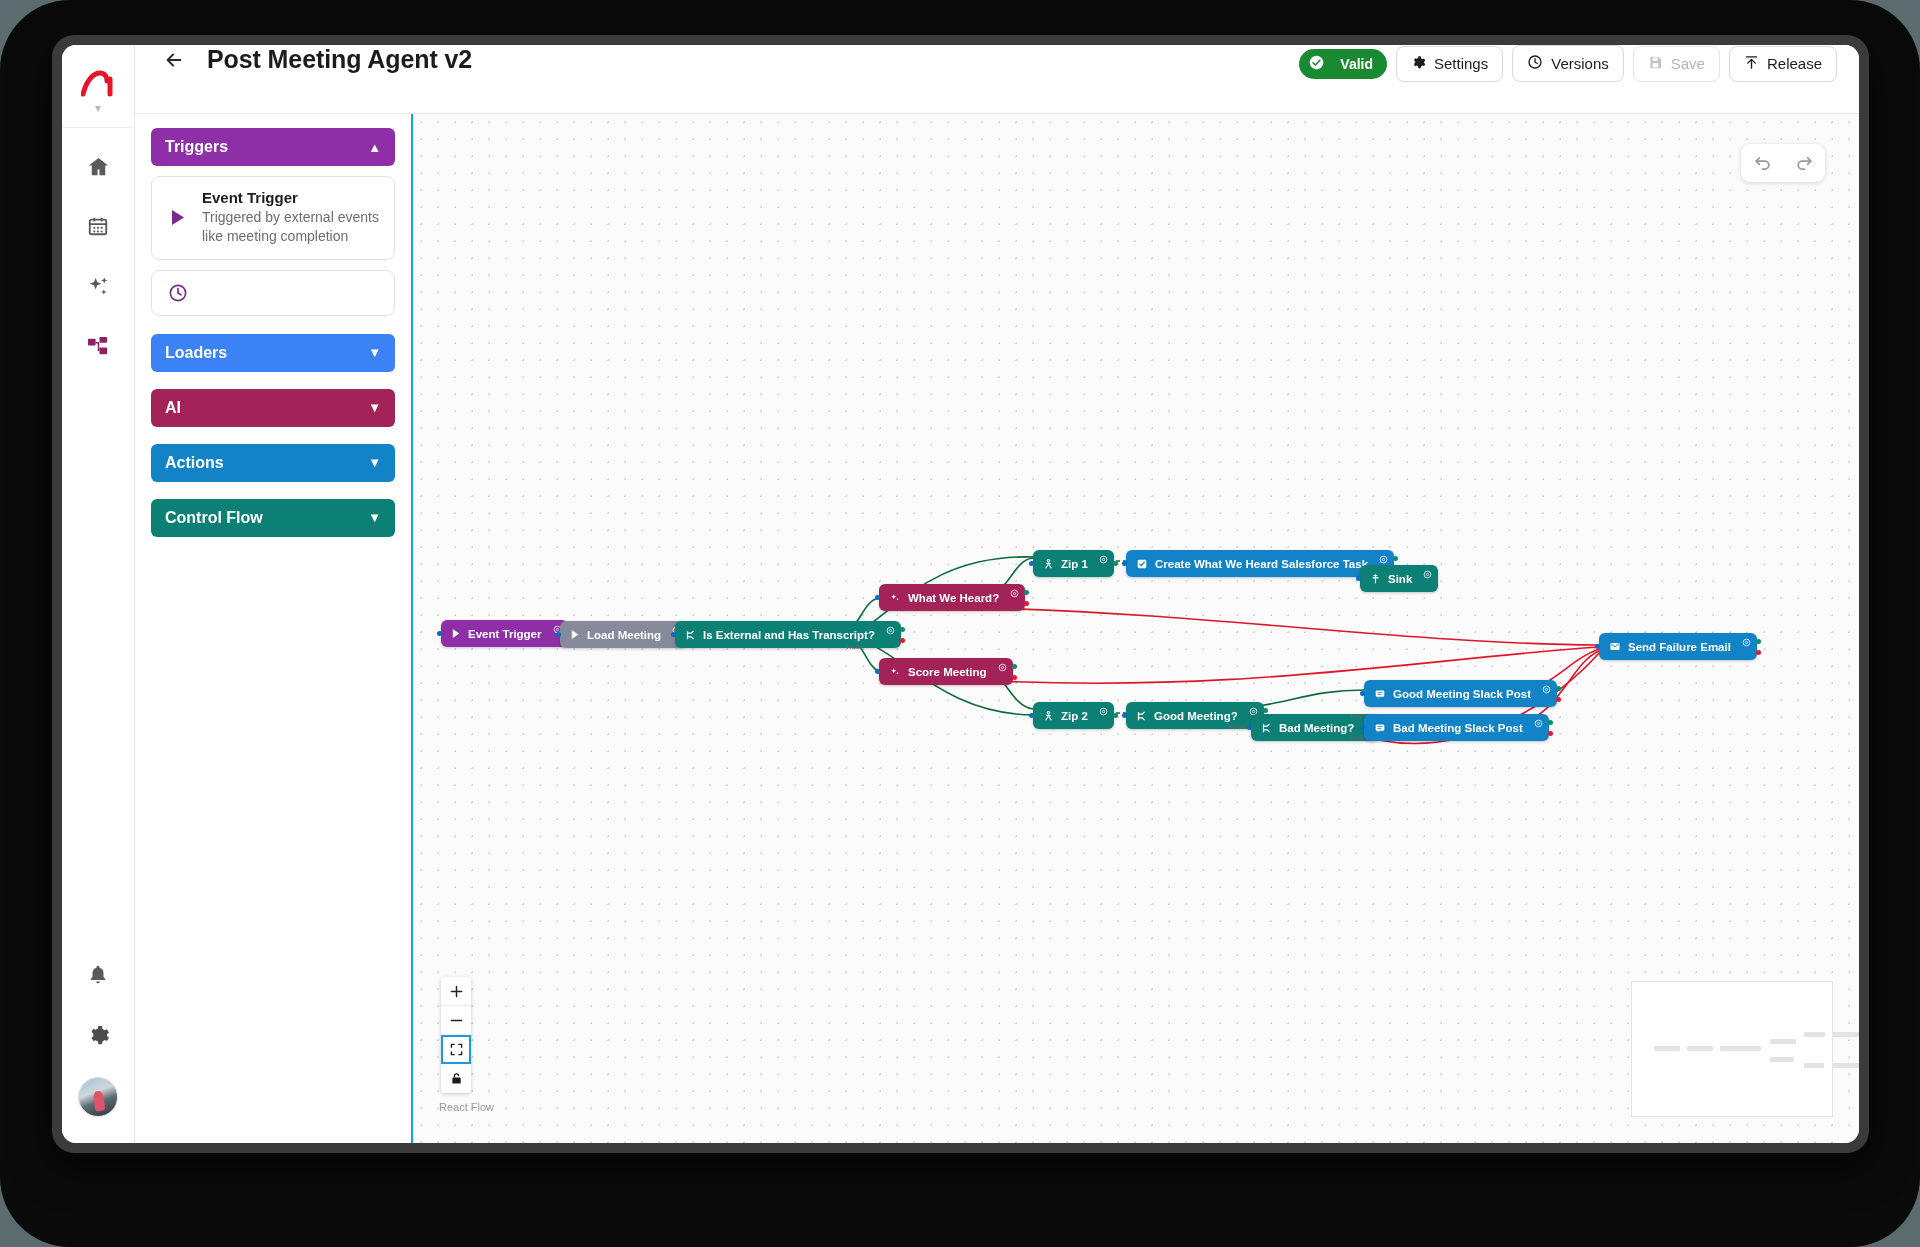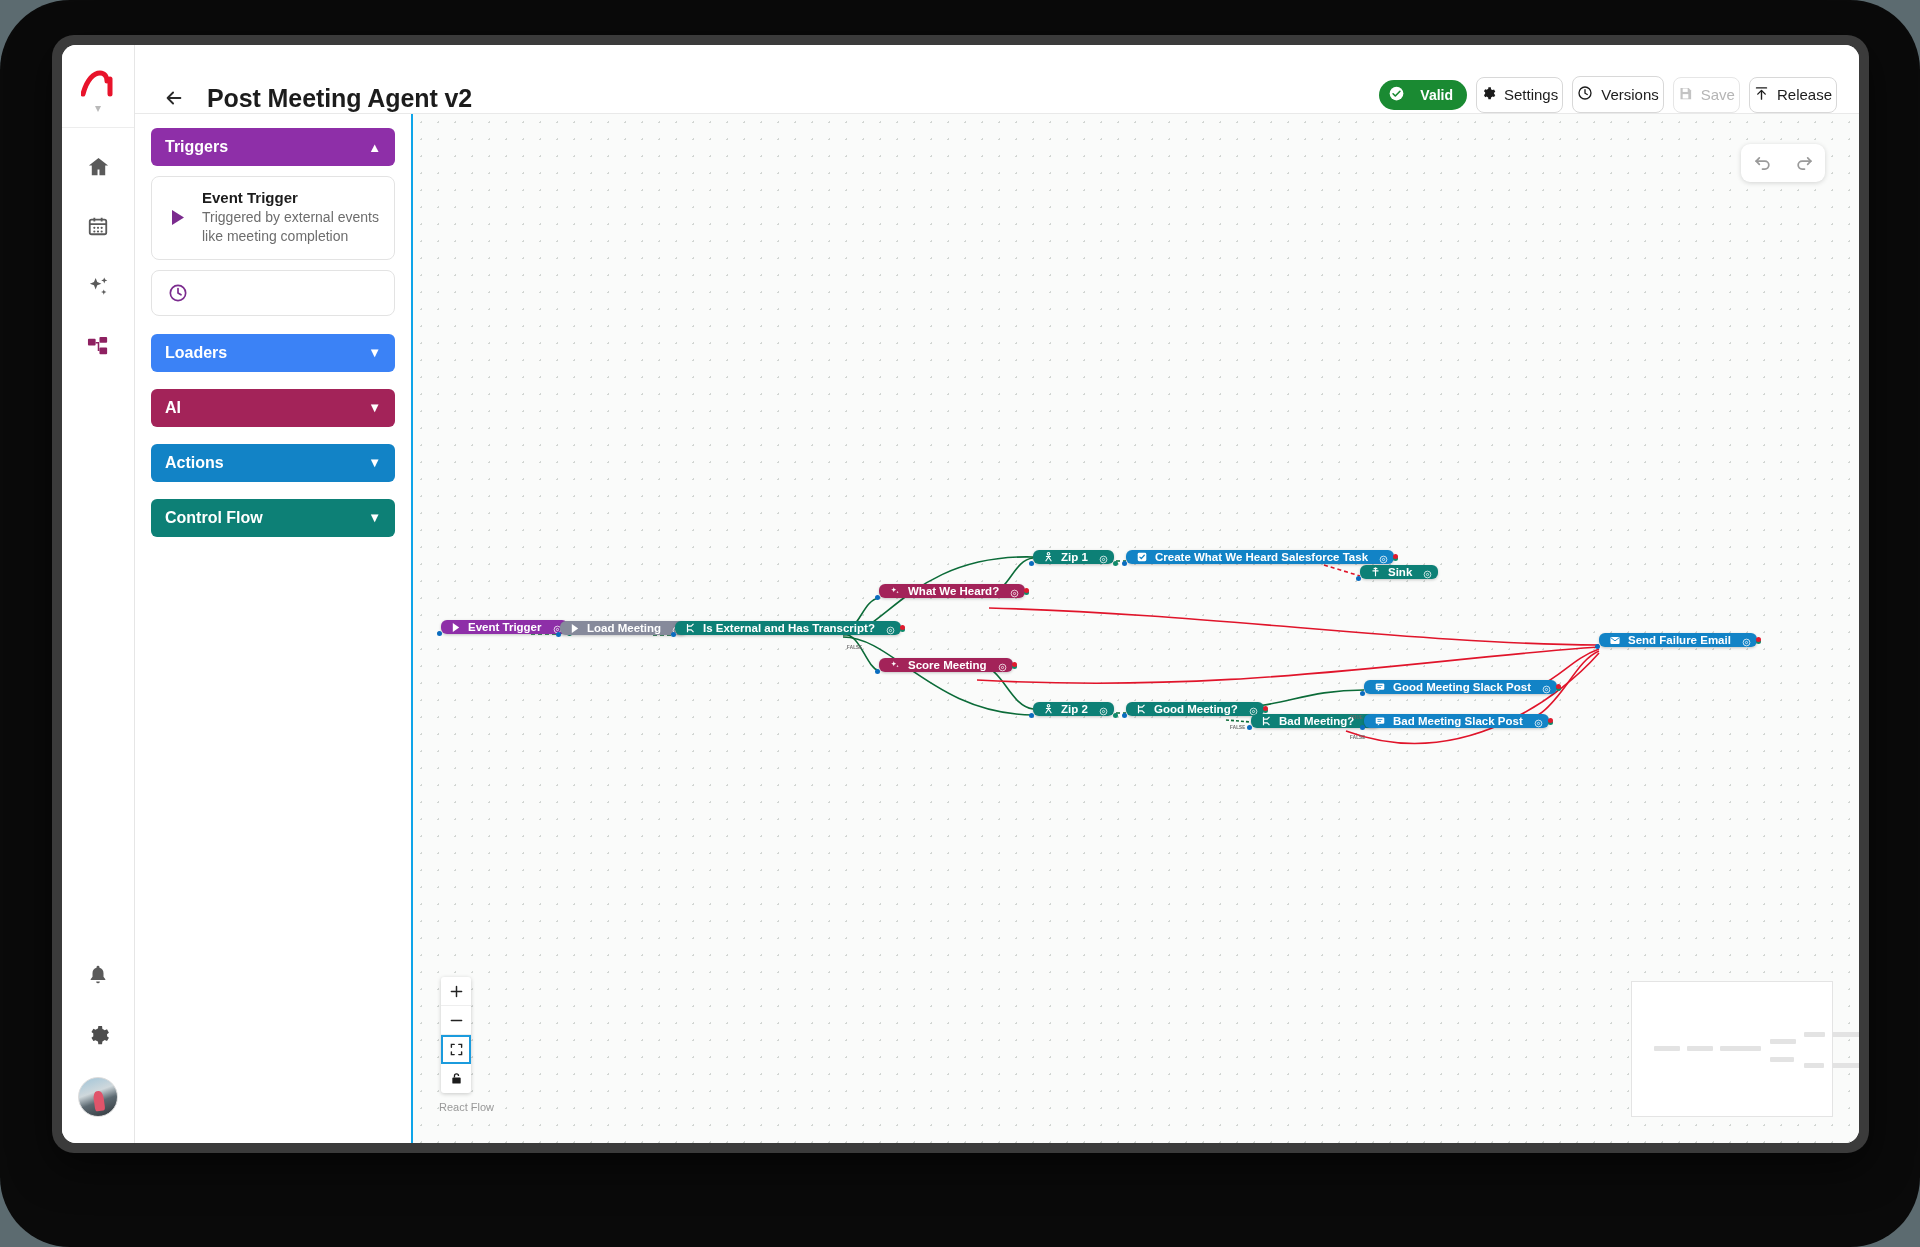--- a/index.html
+++ b/index.html
@@ -49,32 +49,32 @@
     content:"";position:absolute;left:40%;top:34%;width:26%;height:52%;
     background:#e0546a;border-radius:40% 40% 20% 20%;transform:rotate(-8deg);
   }
 
   
   #mainCol{flex:1;display:flex;flex-direction:column;min-width:0;}
 
   
   #header{
     height:68px;flex:0 0 68px;border-bottom:1px solid #e9e9e9;background:#fff;
-    display:flex;align-items:flex-end;padding:0 22px 0 24px;
+    display:flex;align-items:flex-start;padding:0 22px 0 24px;
   }
   #backBtn{width:30px;height:30px;display:flex;align-items:center;justify-content:center;cursor:pointer;color:#333;}
   #pageTitle{font-size:25px;font-weight:600;color:#1c1c1c;margin-left:18px;letter-spacing:-.1px;}
   #hdrRight{margin-left:auto;display:flex;align-items:center;gap:9px;}
   .badge-valid{
     display:flex;align-items:center;gap:16px;background:#1a8a32;color:#fff;
     border-radius:16px;padding:6px 14px 6px 10px;font-size:14px;font-weight:600;
   }
   .hbtn{
     display:flex;align-items:center;gap:8px;border:1px solid #d8d8d8;background:#fff;
-    border-radius:8px;padding:8px 4px;font-size:15px;color:#1c1c1c;cursor:pointer;font-weight:500;
+    border-radius:8px;padding:8px 14px;font-size:15px;color:#1c1c1c;cursor:pointer;font-weight:500;
   }
   .hbtn.disabled{color:#b5b5b5;border-color:#e6e6e6;cursor:default;}
 
   
   #bodyRow{flex:1;display:flex;min-height:0;}
 
   
   #palette{
     width:278px;flex:0 0 278px;border-right:2px solid #0ea5e9;background:#fff;
     padding:14px 16px;box-sizing:border-box;overflow:hidden;
@@ -101,21 +101,21 @@
   }
   #undoRedo{
     position:absolute;right:34px;top:30px;background:#fff;border-radius:9px;
     box-shadow:0 1px 5px rgba(0,0,0,.16);display:flex;
   }
   .ur-btn{width:42px;height:38px;display:flex;align-items:center;justify-content:center;color:#9a9a9a;cursor:pointer;}
 
   
   .node{
     position:absolute;border-radius:6px;color:#fff;display:flex;align-items:center;
-    gap:8px;padding:0 26px 0 11px;height:14px;font-size:11.5px;font-weight:600;
+    gap:8px;padding:0 26px 0 11px;height:27px;font-size:11.5px;font-weight:600;
     white-space:nowrap;box-shadow:0 1px 3px rgba(0,0,0,.22);cursor:pointer;
   }
   .node .n-ico{display:flex;align-items:center;flex:0 0 auto;}
   .node .gear{
     position:absolute;right:6px;top:4px;width:9px;height:9px;opacity:.85;
   }
   .port{position:absolute;width:5px;height:5px;border-radius:50%;}
   .port.in{left:-4px;top:11px;background:#0a6cbf;}
   .port.out-t{right:-4px;top:6px;background:#0f8a6a;}
   .port.out-f{right:-4px;bottom:5px;background:#e01b2e;}

